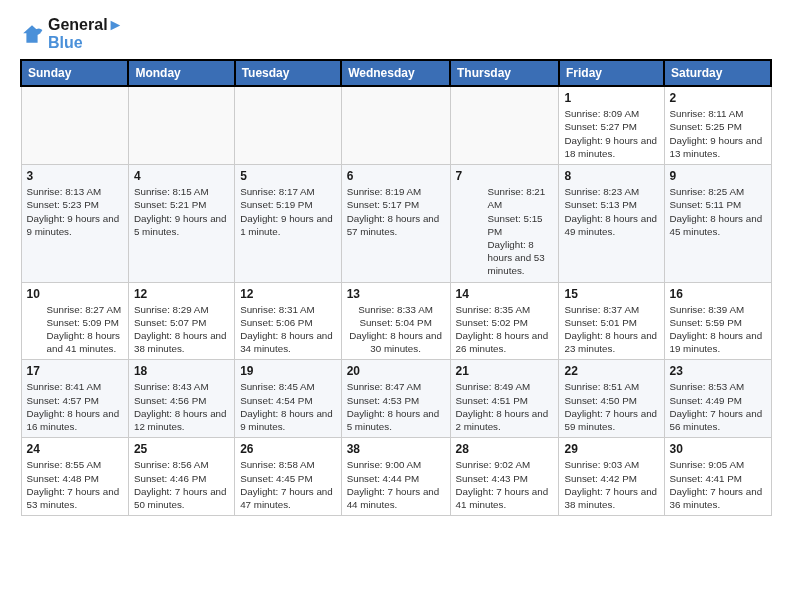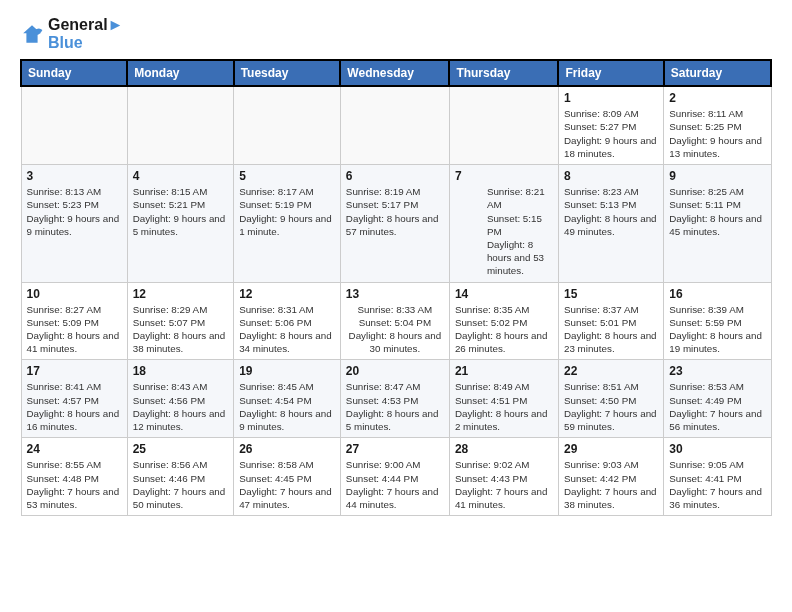--- a/index.html
+++ b/index.html
@@ -178,21 +178,21 @@
           <td>
             <div class="day-number">9</div>
             <div class="day-info" style="white-space: pre-line;">Sunrise: 8:25 AM
 Sunset: 5:11 PM
 Daylight: 8 hours and 45 minutes.</div>
           </td>
         </tr>
         <tr>
           <td>
             <div class="day-number">10</div>
-            <div class="day-info" style="white-space: pre-line;">Sunrise: 8:27 AM
+            <div class="day-info" style="white-space: pre-line; margin-left: 20px;">Sunrise: 8:27 AM
 Sunset: 5:09 PM
 Daylight: 8 hours and 41 minutes.</div>
           </td>
           <td>
             <div class="day-number">12</div>
             <div class="day-info" style="white-space: pre-line;">Sunrise: 8:29 AM
 Sunset: 5:07 PM
 Daylight: 8 hours and 38 minutes.</div>
           </td>
           <td>
@@ -283,21 +283,21 @@
 Sunset: 4:46 PM
 Daylight: 7 hours and 50 minutes.</div>
           </td>
           <td>
             <div class="day-number">26</div>
             <div class="day-info" style="white-space: pre-line;">Sunrise: 8:58 AM
 Sunset: 4:45 PM
 Daylight: 7 hours and 47 minutes.</div>
           </td>
           <td>
-            <div class="day-number">27</div>
+            <div class="day-number">38</div>
             <div class="day-info" style="white-space: pre-line;">Sunrise: 9:00 AM
 Sunset: 4:44 PM
 Daylight: 7 hours and 44 minutes.</div>
           </td>
           <td>
             <div class="day-number">28</div>
             <div class="day-info" style="white-space: pre-line;">Sunrise: 9:02 AM
 Sunset: 4:43 PM
 Daylight: 7 hours and 41 minutes.</div>
           </td>

